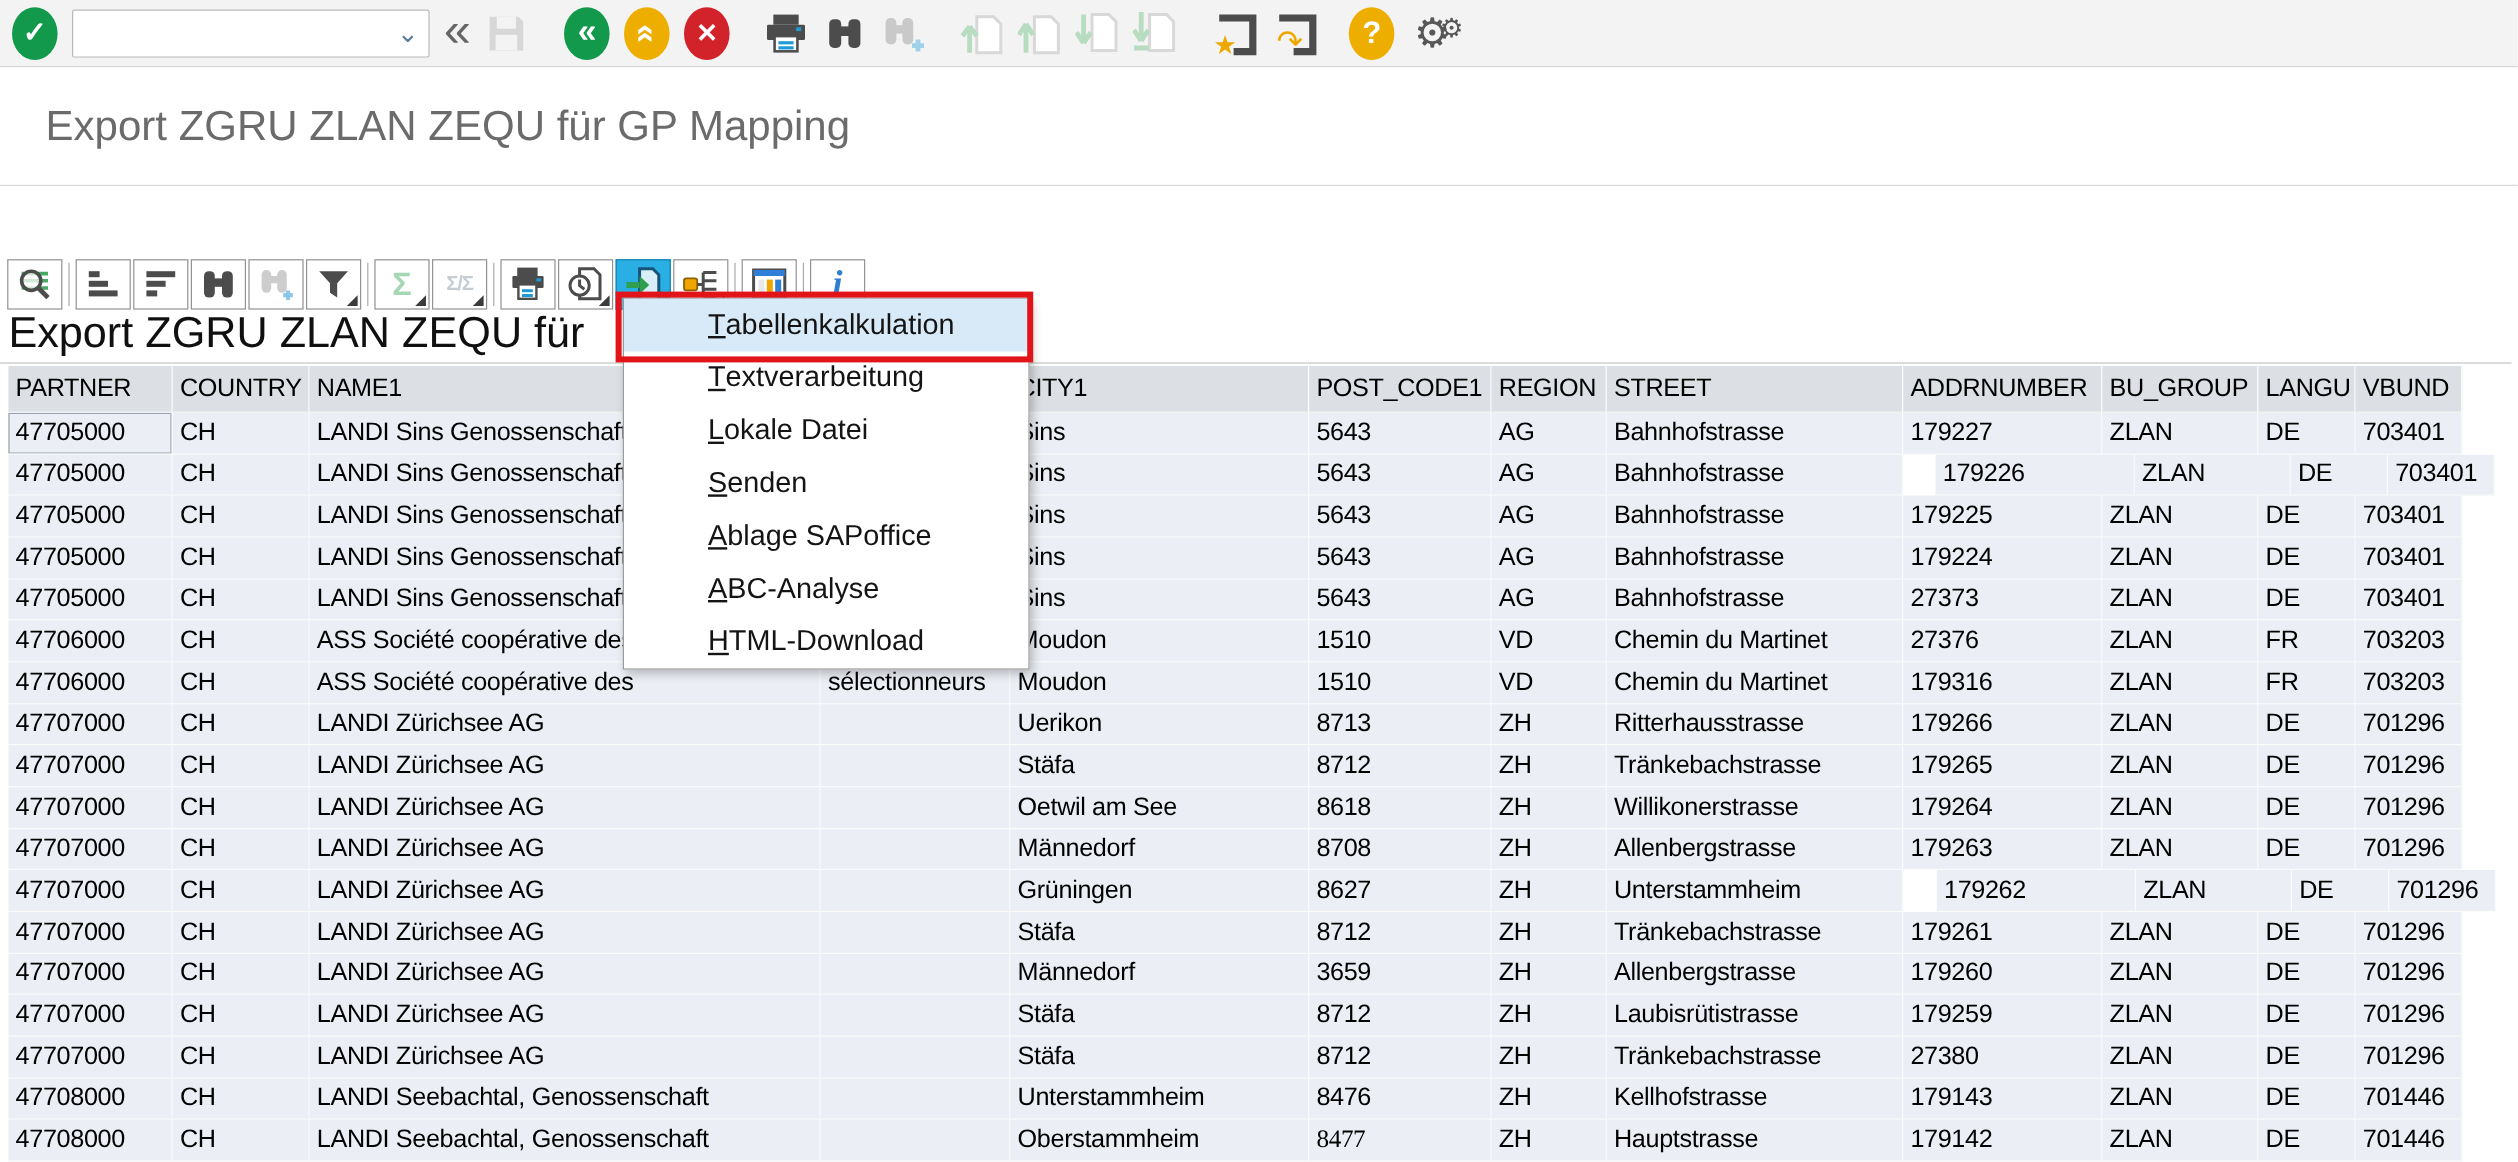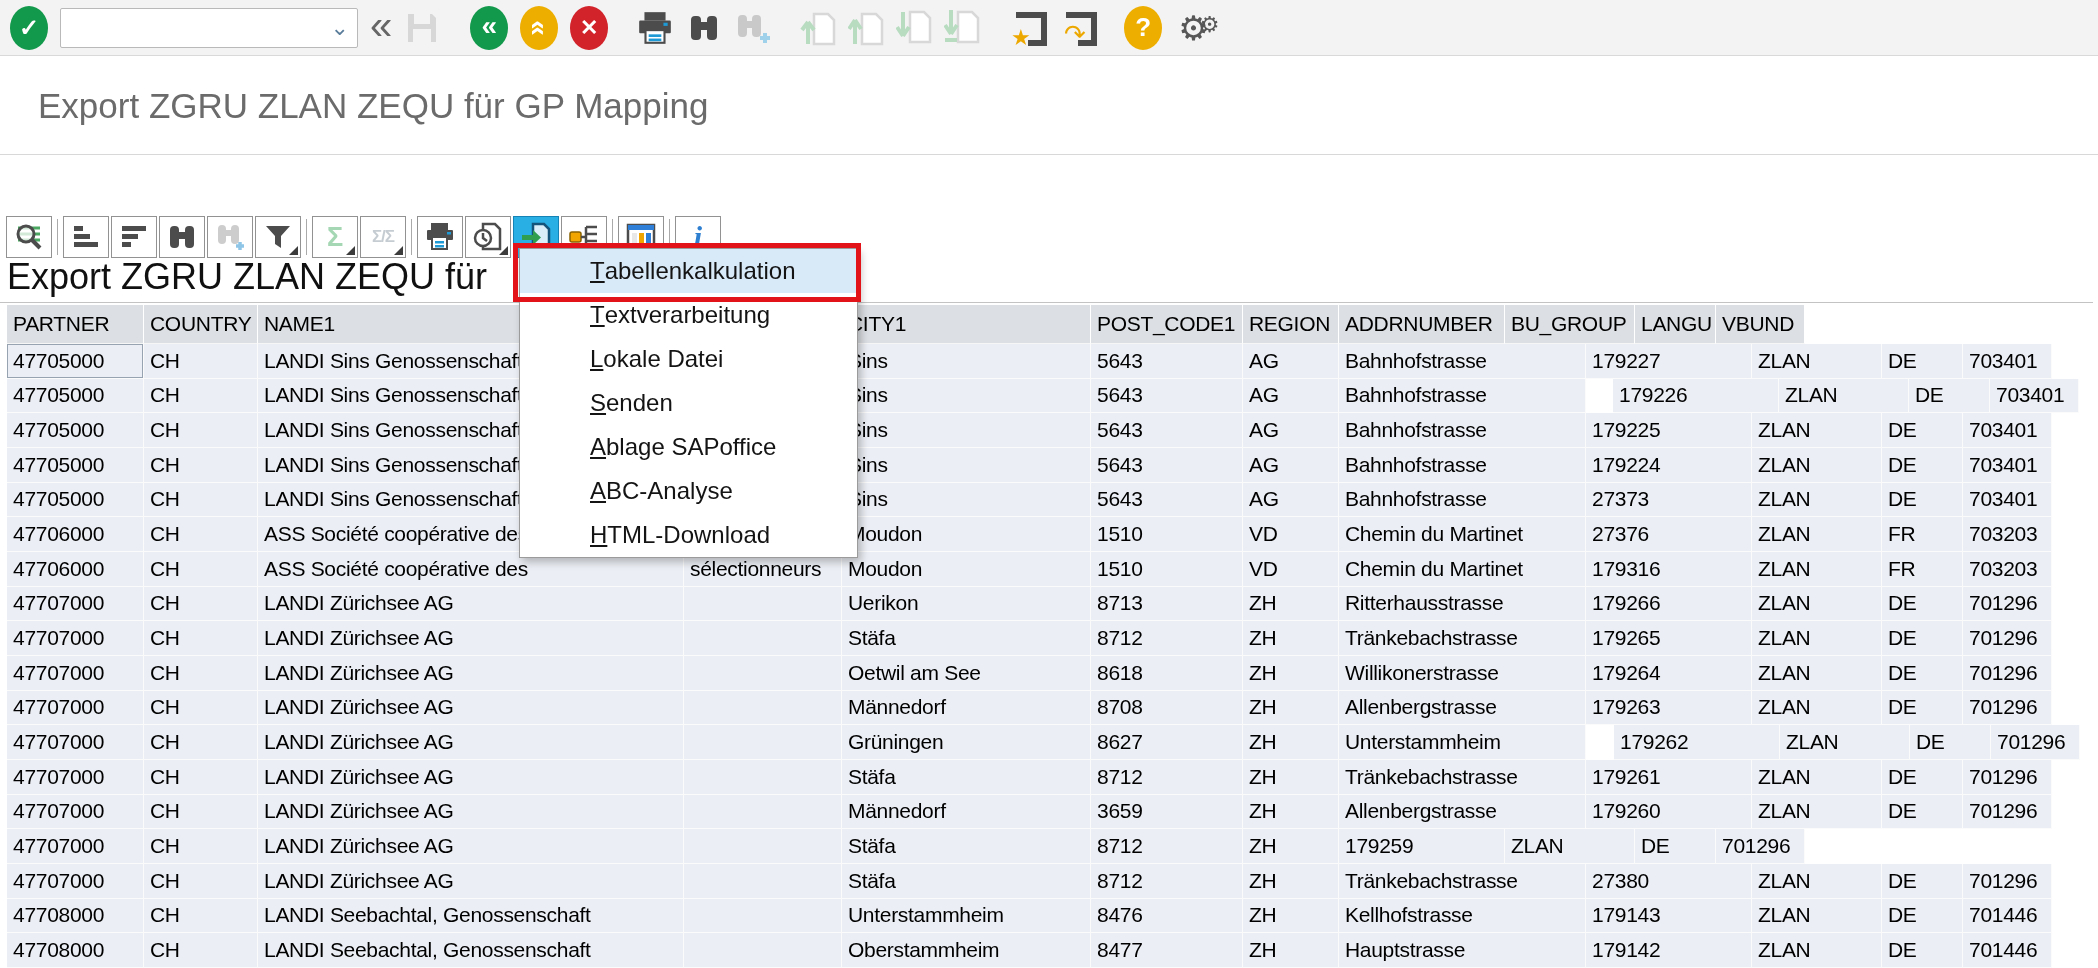--- a/index.html
+++ b/index.html
@@ -272,20 +272,21 @@
 
 <div id="grid">
   <div id="header-row">
       <div class="hcell" style="width: 137px;">PARTNER</div>
       <div class="hcell" style="width: 114px;">COUNTRY</div>
       <div class="hcell" style="width: 426px;">NAME1</div>
       <div class="hcell" style="width: 158px;">NAME2</div>
       <div class="hcell" style="width: 249px;">CITY1</div>
       <div class="hcell" style="width: 152px;">POST_CODE1</div>
       <div class="hcell" style="width: 96px;">REGION</div>
+      <div class="hcell" style="width: 247px;">STREET</div>
       <div class="hcell" style="width: 166px;">ADDRNUMBER</div>
       <div class="hcell" style="width: 130px;">BU_GROUP</div>
       <div class="hcell" style="width: 81px;">LANGU</div>
       <div class="hcell" style="width: 89px;">VBUND</div>
     </div>
   <div id="grid-body">
       <div class="trow">
         <div class="tcell focus-cell" style="width: 137px;">47705000</div>
         <div class="tcell" style="width: 114px;">CH</div>
         <div class="tcell" style="width: 426px;">LANDI Sins Genossenschaft</div>
@@ -482,20 +483,21 @@
         <div class="tcell" style="width: 89px;">701296</div>
       </div>
       <div class="trow">
         <div class="tcell" style="width: 137px;">47707000</div>
         <div class="tcell" style="width: 114px;">CH</div>
         <div class="tcell" style="width: 426px;">LANDI Zürichsee AG</div>
         <div class="tcell" style="width: 158px;"></div>
         <div class="tcell" style="width: 249px;">Stäfa</div>
         <div class="tcell" style="width: 152px;">8712</div>
         <div class="tcell" style="width: 96px;">ZH</div>
+        <div class="tcell" style="width: 247px;">Laubisrütistrasse</div>
         <div class="tcell" style="width: 166px;">179259</div>
         <div class="tcell" style="width: 130px;">ZLAN</div>
         <div class="tcell" style="width: 81px;">DE</div>
         <div class="tcell" style="width: 89px;">701296</div>
       </div>
       <div class="trow">
         <div class="tcell" style="width: 137px;">47707000</div>
         <div class="tcell" style="width: 114px;">CH</div>
         <div class="tcell" style="width: 426px;">LANDI Zürichsee AG</div>
         <div class="tcell" style="width: 158px;"></div>
@@ -521,21 +523,21 @@
         <div class="tcell" style="width: 130px;">ZLAN</div>
         <div class="tcell" style="width: 81px;">DE</div>
         <div class="tcell" style="width: 89px;">701446</div>
       </div>
       <div class="trow">
         <div class="tcell" style="width: 137px;">47708000</div>
         <div class="tcell" style="width: 114px;">CH</div>
         <div class="tcell" style="width: 426px;">LANDI Seebachtal, Genossenschaft</div>
         <div class="tcell" style="width: 158px;"></div>
         <div class="tcell" style="width: 249px;">Oberstammheim</div>
-        <div class="tcell" style="width: 152px;">8477</div>
+        <div class="tcell" style="width: 152px; font-family: Liberation Serif, serif;">8477</div>
         <div class="tcell" style="width: 96px;">ZH</div>
         <div class="tcell" style="width: 247px;">Hauptstrasse</div>
         <div class="tcell" style="width: 166px;">179142</div>
         <div class="tcell" style="width: 130px;">ZLAN</div>
         <div class="tcell" style="width: 81px;">DE</div>
         <div class="tcell" style="width: 89px;">701446</div>
       </div>
     </div>
 </div>
 

